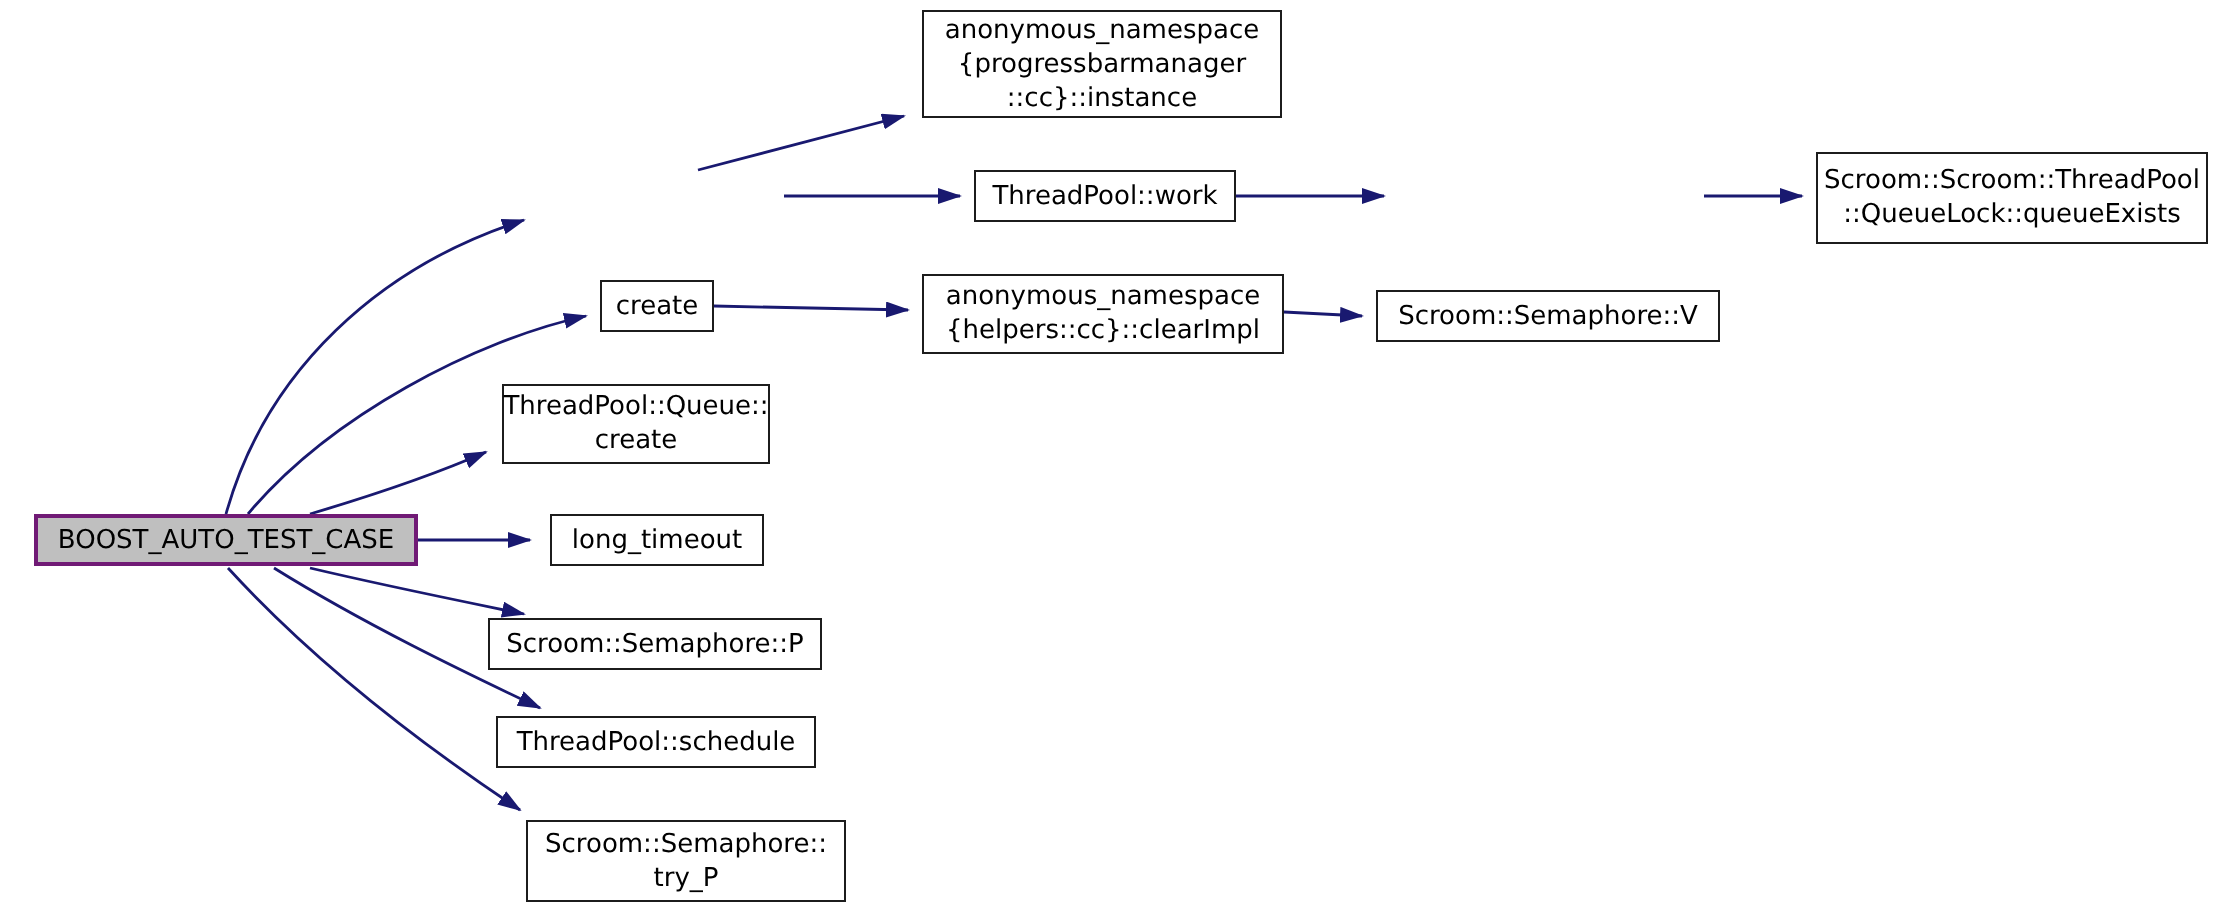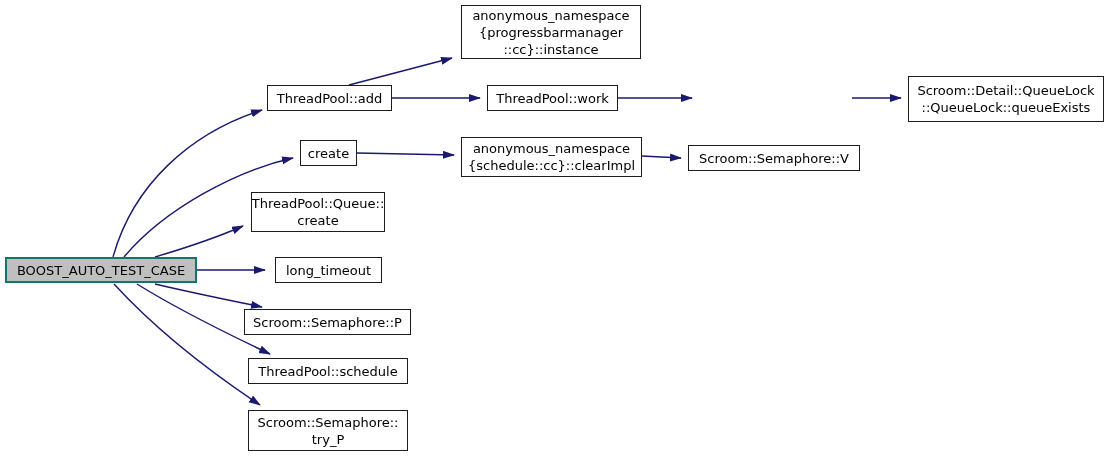--- a/index.html
+++ b/index.html
@@ -36,21 +36,22 @@
     display:flex;
     flex-direction:column;
     align-items:center;
     justify-content:center;
     text-align:center;
     white-space:nowrap;
     cursor:pointer;
   }
   .node.highlight{
     background:var(--highlight-fill);
-    border:2px solid #0f766e;
+    border:2px solid #701a75;
+    margin-left:12px;
   }
   .node .line{display:block;}
 </style>
 </head>
 <body>
 
 <div id="canvas">
 
   <svg id="edge-layer" viewBox="0 0 1112 457" xmlns="http://www.w3.org/2000/svg">
     <defs>
@@ -70,47 +71,44 @@
     <path class="edge" d="M 618,98 L 692,98" marker-end="url(#arrowhead)"></path>
     <path class="edge" d="M 852,98 L 901,98" marker-end="url(#arrowhead)"></path>
     <path class="edge" d="M 357,153 L 454,155" marker-end="url(#arrowhead)"></path>
     <path class="edge" d="M 642,156 L 681,158" marker-end="url(#arrowhead)"></path>
   </svg>
 
   <div class="node highlight" style="left:5px;top:257px;width:192px;height:26px">
     <span class="line">BOOST_AUTO_TEST_CASE</span>
   </div>
 
-  <div class="node" style="left:267px;top:85px;width:125px;height:26px">
-    <span class="line">ThreadPool::add</span>
-  </div>
 
   <div class="node" style="left:461px;top:5px;width:180px;height:54px">
     <span class="line">anonymous_namespace</span>
     <span class="line">{progressbarmanager</span>
     <span class="line">::cc}::instance</span>
   </div>
 
   <div class="node" style="left:487px;top:85px;width:131px;height:26px">
     <span class="line">ThreadPool::work</span>
   </div>
 
 
   <div class="node" style="left:908px;top:76px;width:196px;height:46px">
-    <span class="line">Scroom::Detail::QueueLock</span>
+    <span class="line">Scroom::Scroom::ThreadPool</span>
     <span class="line">::QueueLock::queueExists</span>
   </div>
 
   <div class="node" style="left:300px;top:140px;width:57px;height:26px">
     <span class="line">create</span>
   </div>
 
   <div class="node" style="left:461px;top:137px;width:181px;height:40px">
     <span class="line">anonymous_namespace</span>
-    <span class="line">{schedule::cc}::clearImpl</span>
+    <span class="line">{helpers::cc}::clearImpl</span>
   </div>
 
   <div class="node" style="left:688px;top:145px;width:172px;height:26px">
     <span class="line">Scroom::Semaphore::V</span>
   </div>
 
   <div class="node" style="left:251px;top:192px;width:134px;height:40px">
     <span class="line">ThreadPool::Queue::</span>
     <span class="line">create</span>
   </div>
@@ -120,18 +118,18 @@
   </div>
 
   <div class="node" style="left:244px;top:309px;width:167px;height:26px">
     <span class="line">Scroom::Semaphore::P</span>
   </div>
 
   <div class="node" style="left:248px;top:358px;width:160px;height:26px">
     <span class="line">ThreadPool::schedule</span>
   </div>
 
-  <div class="node" style="left:248px;top:410px;width:160px;height:41px">
+  <div class="node" style="left:263px;top:410px;width:160px;height:41px">
     <span class="line">Scroom::Semaphore::</span>
     <span class="line">try_P</span>
   </div>
 
 </div>
 
 </body></html>

